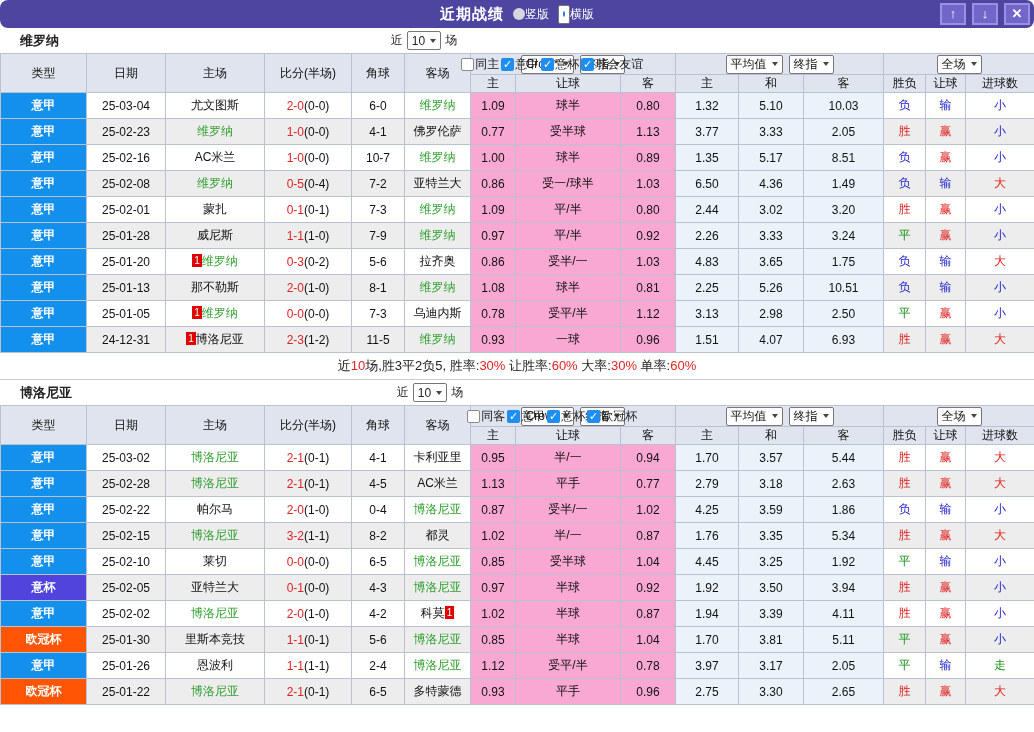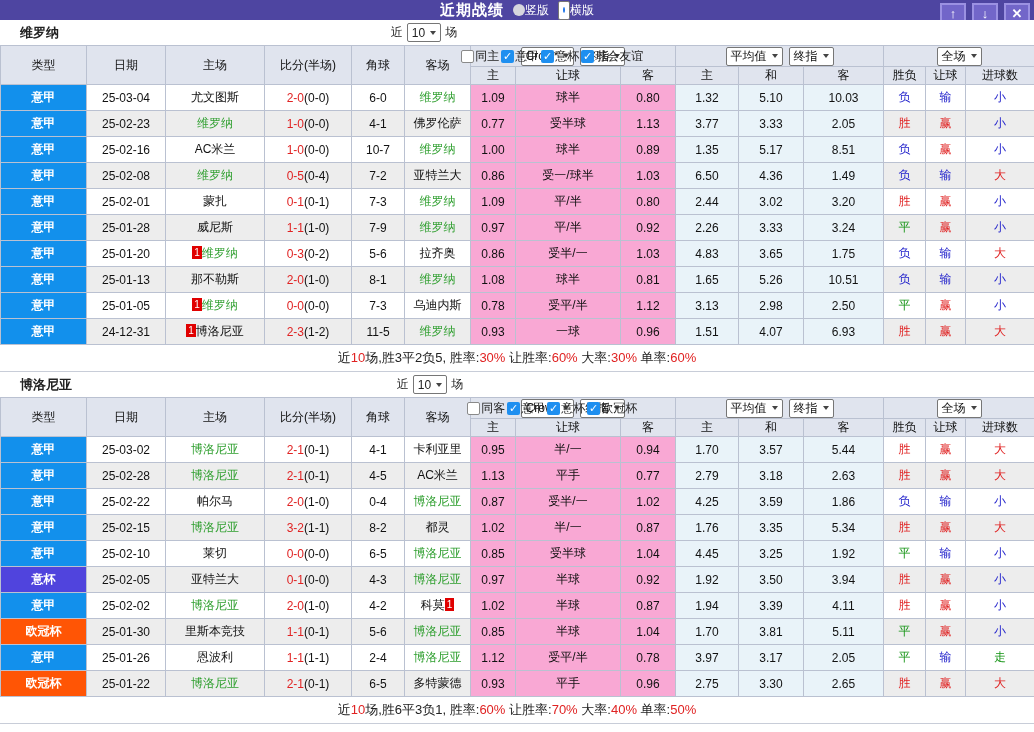--- a/index.html
+++ b/index.html
@@ -4,22 +4,22 @@
 <style>
   * { box-sizing: border-box; }
   html,body { margin:0; padding:0; }
   body {
     width:1034px; background:#fff;
     font-family:"Liberation Sans", sans-serif;
     -webkit-font-smoothing:antialiased;
   }
   
   .titlebar{
-    height:20px; background:#4e45a1; position:relative;
-    display:flex; align-items:center; justify-content:center;
+    height:28px; background:#4e45a1; position:relative;
+    display:flex; align-items:center; justify-content:center;border-radius:8px;
   }
   .title-cluster{ display:flex; align-items:center; gap:9px; color:#fff; }
   .page-title{ font-size:15px; font-weight:bold; letter-spacing:1px; }
   .radio-item{ display:flex; align-items:center; gap:0; font-size:12px; cursor:default; }
   .radio-outer{ width:12px; height:12px; border-radius:50%; background:#d6d6de; display:flex; align-items:center; justify-content:center; }
   .radio-outer.sel{ background:#fff; }
   .radio-dot{ width:6px; height:6px; border-radius:50%; background:#1a73e8; display:none; }
   .radio-outer.sel .radio-dot{ display:block; }
   .win-buttons{ position:absolute; right:4px; top:3px; display:flex; gap:6px; }
   .win-btn{
@@ -314,21 +314,21 @@
         <tr class="r-even">
           <td class="league lg-serie">意甲</td>
           <td>25-01-13</td>
           <td><span>那不勒斯</span></td>
           <td><span class="red">2-0</span><span>(1-0)</span></td>
           <td>8-1</td>
           <td><span class="team-green">维罗纳</span></td>
           <td class="cream">1.08</td>
           <td class="cream">球半</td>
           <td class="cream">0.81</td>
-          <td class="lblue">1.65</td>
+          <td class="lblue">2.25</td>
           <td class="lblue">5.26</td>
           <td class="lblue">10.51</td>
           <td class="blue">负</td>
           <td class="blue">输</td>
           <td class="blue">小</td>
         </tr>
         <tr class="r-odd">
           <td class="league lg-serie">意甲</td>
           <td>25-01-05</td>
           <td><span class="badge1">1</span><span class="team-green">维罗纳</span></td>
@@ -633,16 +633,13 @@
           <td class="cream">0.96</td>
           <td class="lblue">2.75</td>
           <td class="lblue">3.30</td>
           <td class="lblue">2.65</td>
           <td class="red">胜</td>
           <td class="red">赢</td>
           <td class="red">大</td>
         </tr>
       </tbody>
     </table>
-    <div class="summary">
-      <span><span>近</span><span class="red">10</span><span>场,胜6平3负1, 胜率:</span><span class="red">60%</span><span> 让胜率:</span><span class="red">70%</span><span> 大率:</span><span class="red">40%</span><span> 单率:</span><span class="red">50%</span></span>
-    </div>
   </div>
 
 </body></html>

